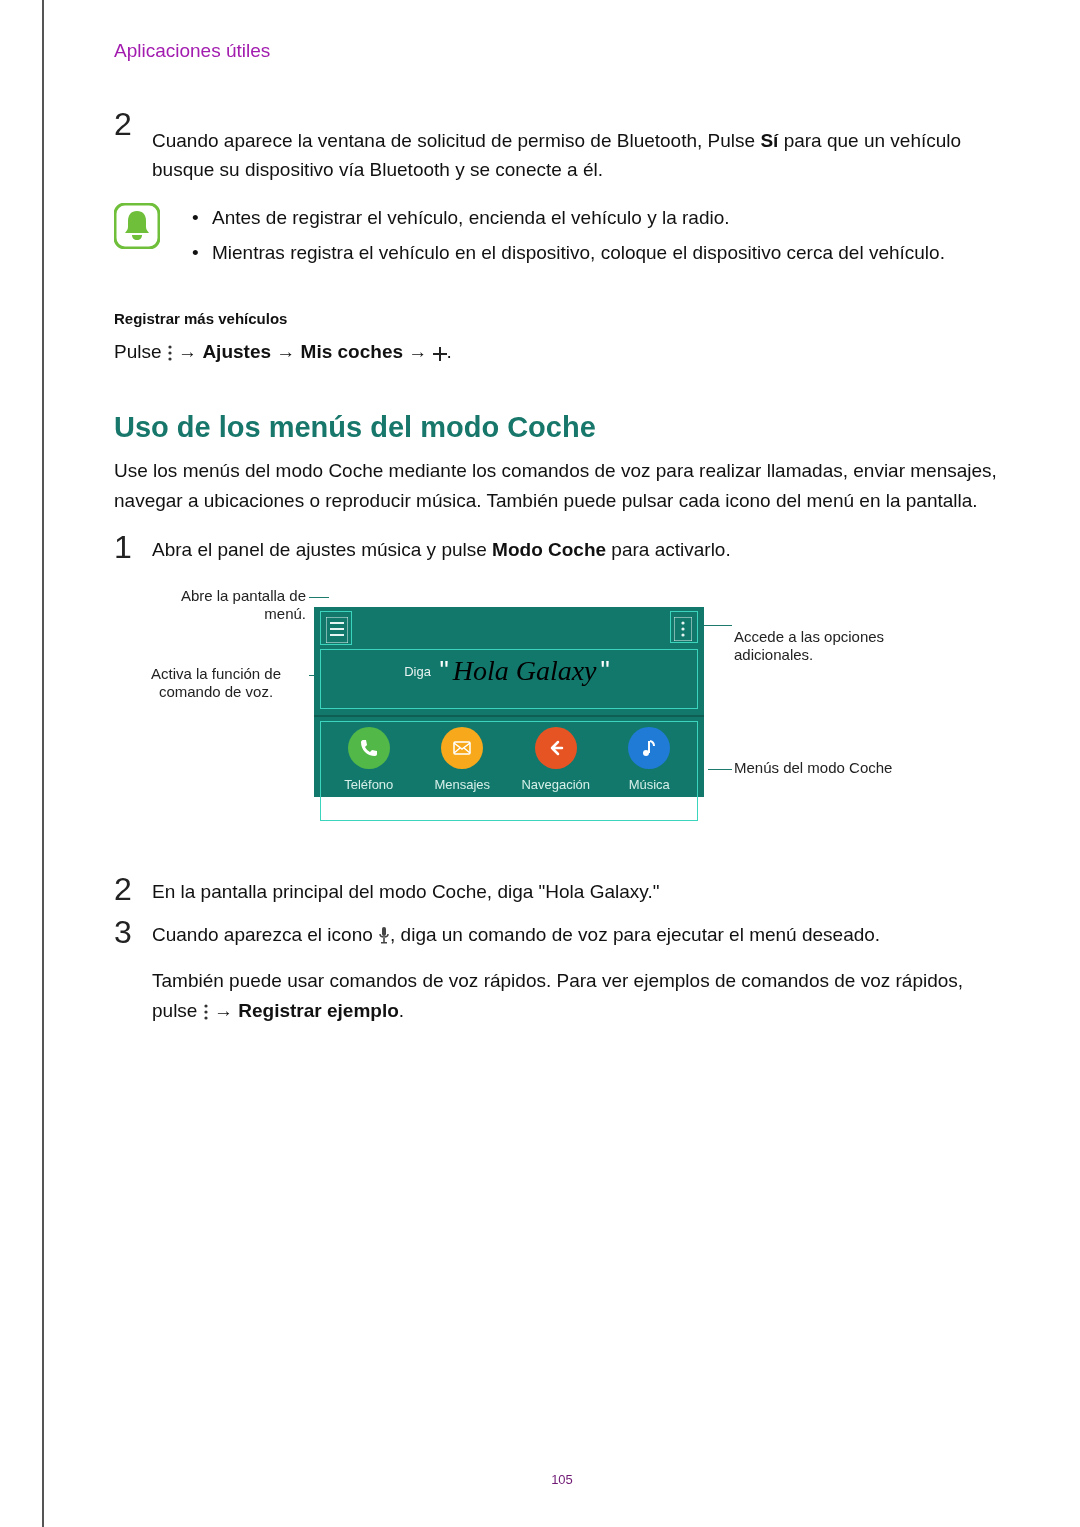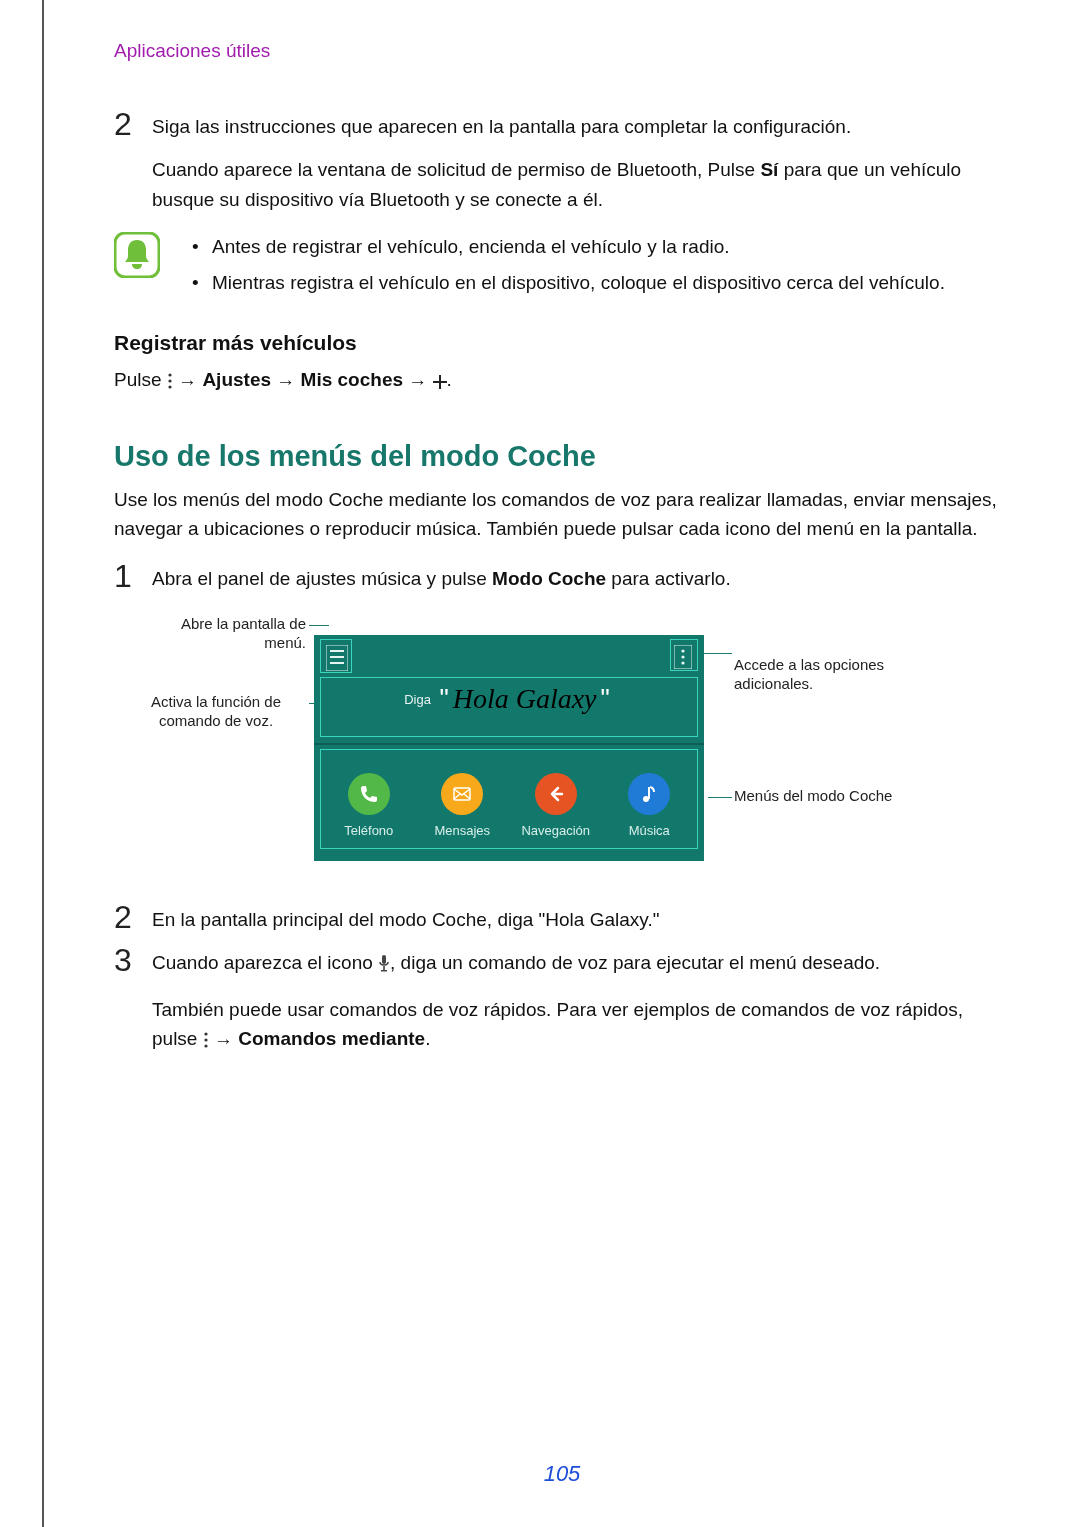--- a/index.html
+++ b/index.html
@@ -69,23 +69,23 @@
   }
   .note-bullet {
     display: flex;
     margin-bottom: 6px;
   }
   .bullet-dot {
     width: 20px;
     flex-shrink: 0;
   }
   .h2 {
-    font-size: 21px;
+    font-size: 15px;
     font-weight: bold;
-    margin-top: 28px;
+    margin-top: 36px;
     margin-bottom: 10px;
   }
   .body-text {
     font-size: 19px;
     line-height: 1.55;
   }
   .h1 {
     font-size: 29px;
     font-weight: bold;
     color: #18776b;
@@ -158,21 +158,21 @@
   }
   .quote {
     font-size: 26px;
     color: #fff;
     vertical-align: middle;
     display: inline-block;
     margin: 0 4px;
   }
   .screen-bottom {
     background: #13786c;
-    height: 116px;
+    height: 80px;
     display: flex;
     justify-content: space-around;
     align-items: center;
     padding: 14px 8px 8px 8px;
     box-sizing: border-box;
   }
   .app-btn {
     display: flex;
     flex-direction: column;
     align-items: center;
@@ -200,36 +200,34 @@
     border: 1px solid #3bd4bc;
     box-sizing: border-box;
     pointer-events: none;
   }
   .page-num {
     position: absolute;
     bottom: 40px;
     left: 0;
     right: 0;
     text-align: center;
-    font-size: 22px;
-    color: #1d4ed8;
-    font-style: italic;
+    font-size: 13px;
+    color: #701a75;
   }
 </style>
 </head>
 <body>
 
 <div class="page">
 
   <div class="header">Aplicaciones útiles</div>
 
   <div class="step-row">
     <div class="step-num">2</div>
     <div class="step-body">
-      <span>Siga las instrucciones que aparecen en la pantalla para completar la configuración.</span>
       <div class="step-body-para">
         <span>Cuando aparece la ventana de solicitud de permiso de Bluetooth, Pulse </span><span class="bold">Sí</span><span> para que un vehículo busque su dispositivo vía Bluetooth y se conecte a él.</span>
       </div>
     </div>
   </div>
 
   <div class="note-row">
     <span class="note-icon">
       <svg viewBox="0 0 46 46" width="46" height="46">
         <rect x="1" y="1" width="44" height="44" rx="10" fill="none" stroke="#6fbf3a" stroke-width="3"></rect>
@@ -385,20 +383,20 @@
       <div class="step-body-para">
         <span>También puede usar comandos de voz rápidos. Para ver ejemplos de comandos de voz rápidos, pulse </span>
         <span class="inline-icon">
           <svg width="6" height="16" viewBox="0 0 6 16">
               <circle cx="3" cy="2" r="1.6" fill="#333"></circle>
               <circle cx="3" cy="8" r="1.6" fill="#333"></circle>
               <circle cx="3" cy="14" r="1.6" fill="#333"></circle>
             </svg>
         </span>
         <span> → </span>
-        <span class="bold">Comandos mediante</span><span>.</span>
+        <span class="bold">Registrar ejemplo</span><span>.</span>
       </div>
     </div>
   </div>
 
   <div class="page-num">105</div>
 
 </div>
 
 </body></html>

